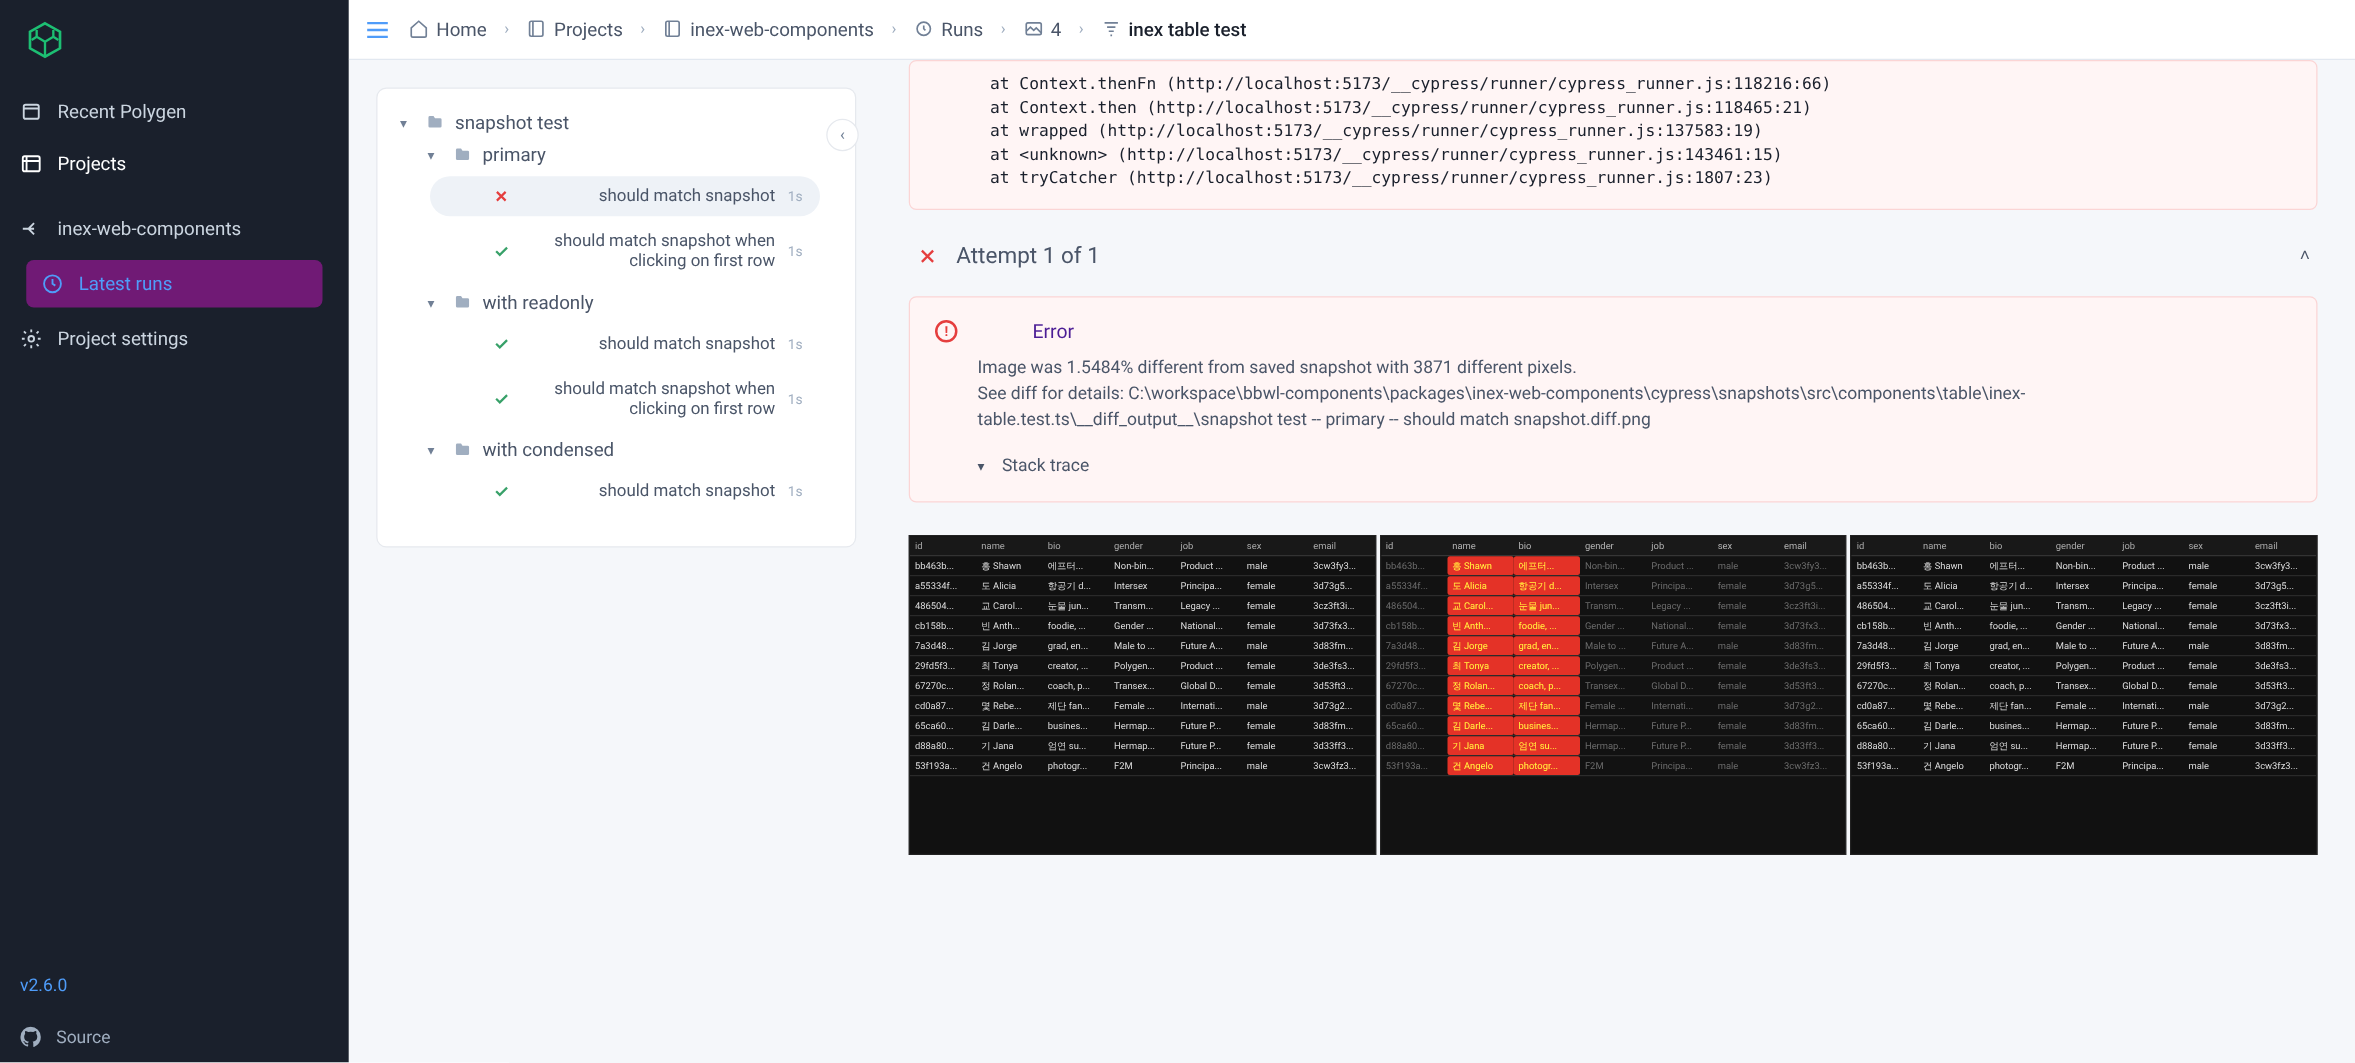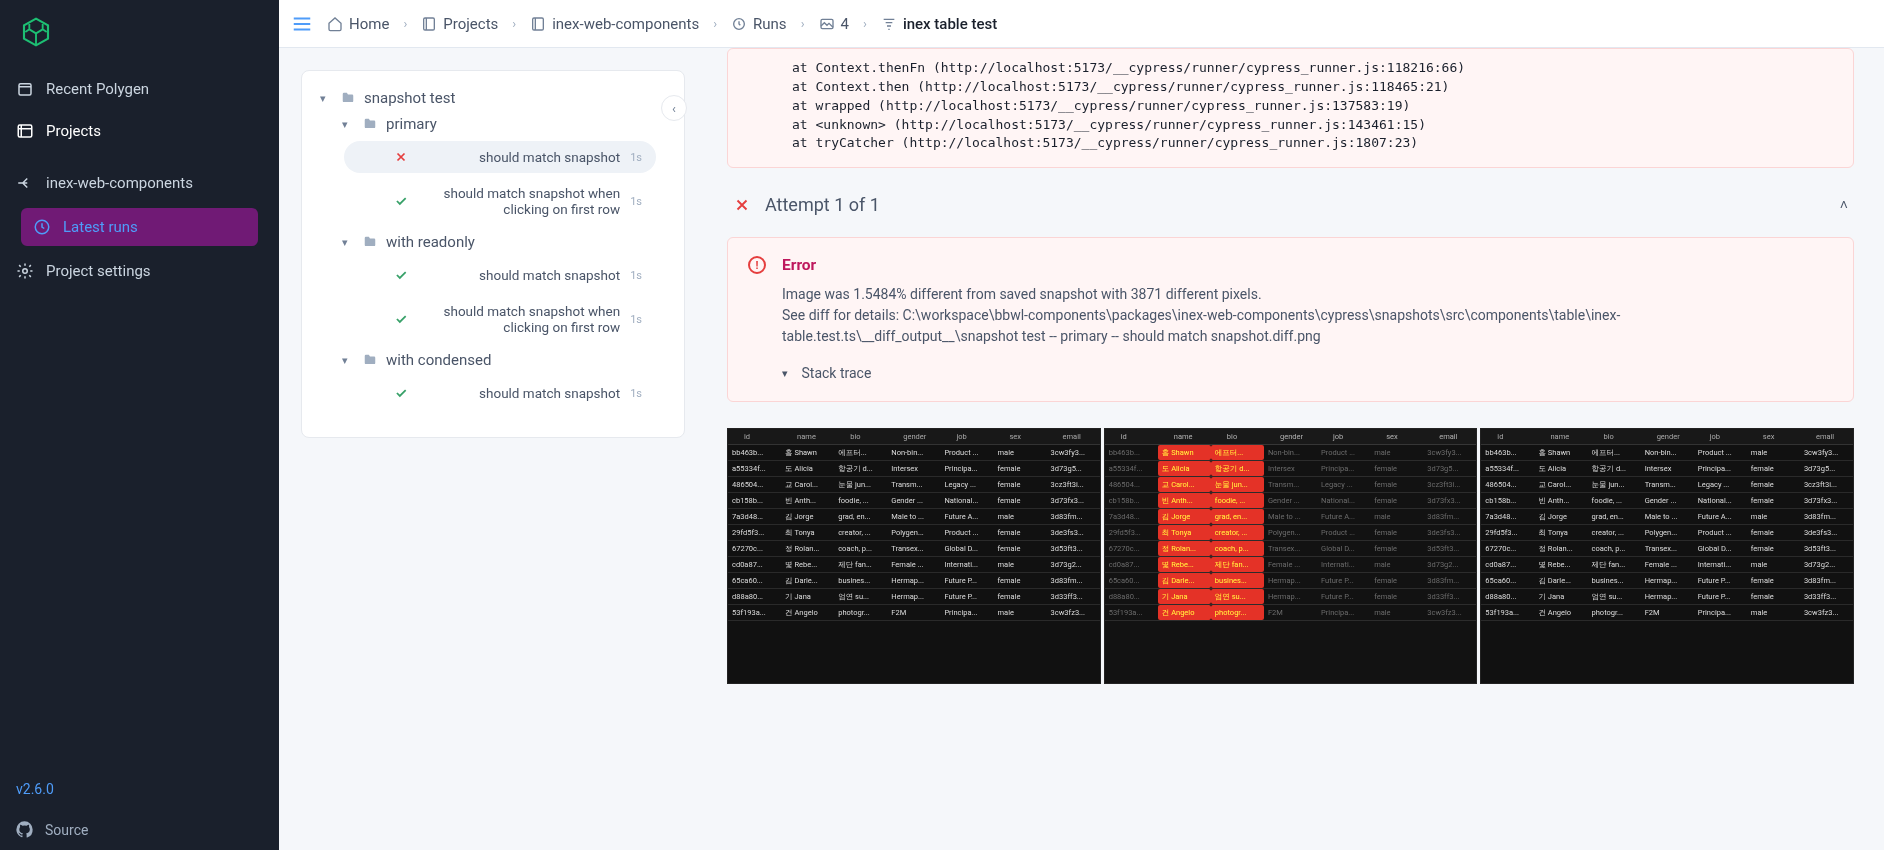--- a/index.html
+++ b/index.html
@@ -20,21 +20,21 @@
   .sidebar-bottom { margin-top: auto; padding: 12px 16px 8px; display: flex; flex-direction: column; gap: 10px; color: #a0aec0; font-size: 14px; justify-content: center; }
   .sidebar-bottom .row { display: flex; align-items: center; gap: 12px; cursor: pointer; padding: 4px 0; }
   .version { color: #4f9cf9; margin-bottom: 10px; font-size: 14px; }
 
   
   .main { flex: 1; display: flex; flex-direction: column; overflow: hidden; }
 
   
   .topbar { height: 48px; border-bottom: 1px solid #e2e8f0; display: flex; align-items: center; padding: 0 12px; gap: 8px; background: #fff; }
   .hamburger { color: #4f9cf9; width: 22px; height: 22px; cursor: pointer; margin-right: 6px; }
-  .crumb { display: flex; align-items: center; gap: 6px; color: #4a5568; font-size: 15px; cursor: pointer; }
+  .crumb { display: flex; gap: 6px; color: #4a5568; font-size: 15px; cursor: pointer; }
   .crumb .icon { width: 16px; height: 16px; color: #718096; }
   .crumb.last { color: #1a202c; font-weight: 500; cursor: default; }
   .chev { color: #a0aec0; font-size: 13px; margin: 0 6px; }
 
   
   .content { flex: 1; display: flex; background: #f5f7fa; overflow: hidden; }
 
   
   .tree-panel { width: 420px; padding: 22px 14px 22px 0; overflow-y: auto; }
   .tree-card { background: #fff; border-radius: 8px; border: 1px solid #e6e9ee; padding: 6px 0 22px; margin-left: 22px; position: relative; }
@@ -61,30 +61,30 @@
   .stack-box .line { padding-left: 16px; }
 
   .attempt-row { display: flex; align-items: center; gap: 14px; padding: 10px 6px 22px; cursor: pointer; }
   .attempt-row .x { color: #e53e3e; width: 18px; height: 18px; }
   .attempt-row .txt { color: #4a5568; font-size: 18px; flex: 1; }
   .attempt-row .chev-up { color: #4a5568; font-size: 14px; }
 
   .error-box { background: #fff5f5; border: 1px solid #fbd5d5; border-radius: 6px; padding: 18px 30px 18px 20px; }
   .error-head { display: flex; align-items: center; gap: 16px; margin-bottom: 10px; }
   .error-head .i { width: 18px; height: 18px; border: 2px solid #e53e3e; border-radius: 50%; display: flex; align-items: center; justify-content: center; color: #e53e3e; font-size: 11px; font-weight: bold; flex-shrink: 0; }
-  .error-head .t { color: #be185d; font-size: 15.5px; font-weight: 700; }
+  .error-head .t { color: #4c1d95; font-size: 15.5px; font-weight: 400; margin-left: 44px; }
   .error-body { color: #4a5568; font-size: 14px; line-height: 1.5; padding-left: 34px; }
   .stack-toggle { display: flex; align-items: center; gap: 14px; padding: 18px 0 2px 34px; color: #4a5568; font-size: 14px; cursor: pointer; }
   .stack-toggle .chevd { font-size: 11px; }
 
   
   .diff-row { display: flex; gap: 3px; margin-top: 26px; }
   .diff-img { flex: 1; background: #111; border: 1px solid #222; min-height: 256px; display: flex; flex-direction: column; font-size: 8px; color: #ccc; overflow: hidden; }
   .diff-head { display: flex; background: #181818; border-bottom: 1px solid #333; }
-  .diff-head span { flex: 1; padding: 3px 16px; font-size: 7.5px; color: #aaa; white-space: nowrap; overflow: hidden; }
+  .diff-head span { flex: 1; padding: 3px 4px; font-size: 7.5px; color: #aaa; white-space: nowrap; overflow: hidden; }
   .diff-body { flex: 1; display: flex; flex-direction: column; }
   .drow { display: flex; border-bottom: 1px solid #2a2a2a; }
   .drow span { flex: 1; padding: 2.5px 4px; overflow: hidden; white-space: nowrap; text-overflow: ellipsis; color: #ddd; font-size: 7.5px; }
   .diff-img.mid .drow span.hl { background: #d93025; color: #ffeb3b; border-radius: 2px; }
   .diff-img.mid { filter: brightness(1.05); }
   .diff-img.mid .drow span:not(.hl) { color: #666; }
 
   svg { display: block; }
 </style>
 </head>

